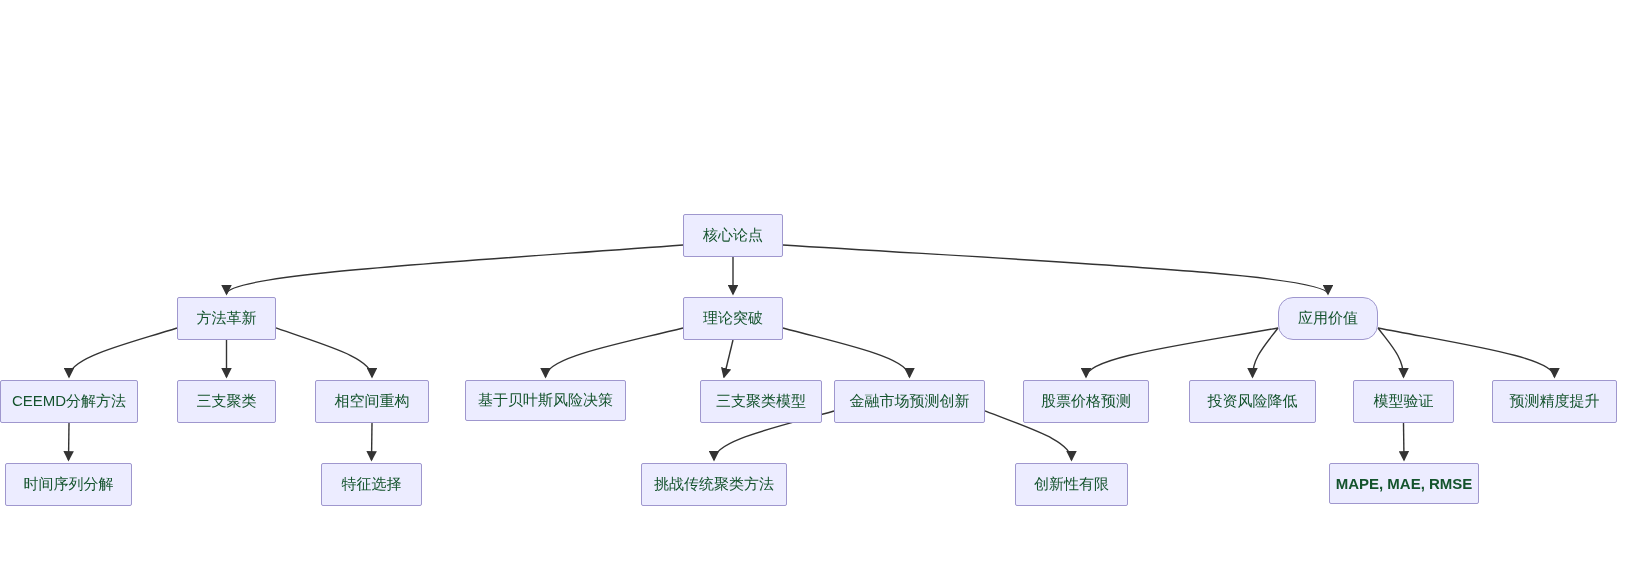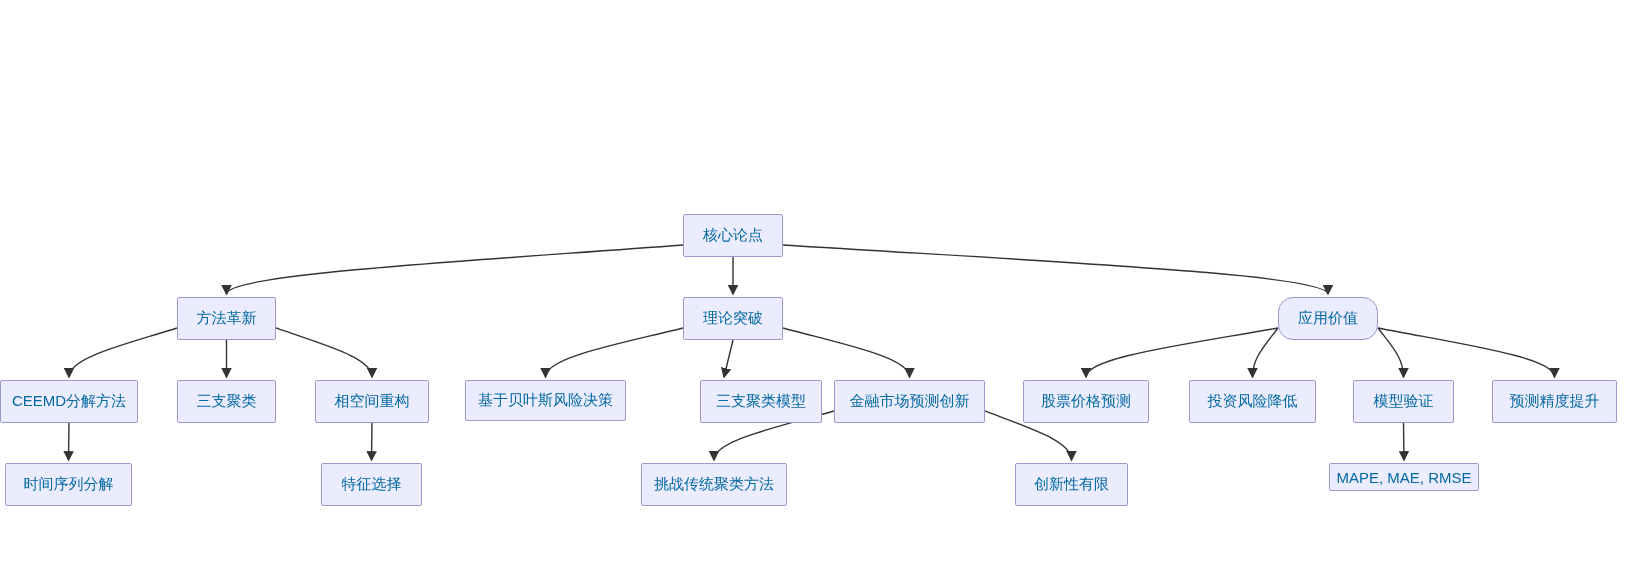--- a/index.html
+++ b/index.html
@@ -24,21 +24,21 @@
   }
   .node {
     position: absolute;
     box-sizing: border-box;
     display: flex;
     align-items: center;
     justify-content: center;
     background: #ececff;
     border: 1px solid #9f97ce;
     border-radius: 2px;
-    color: #0369a1;
+    color: #14532d;
     font-size: 15px;
     white-space: nowrap;
     text-align: center;
   }
   .node .label {
     padding: 0 4px;
   }
   .edge {
     fill: none;
     stroke: #333333;
@@ -124,17 +124,17 @@
       </div>
       <div class="node" style="left: 321px; top: 463px; width: 101px; height: 43px;">
         <span class="label">特征选择</span>
       </div>
       <div class="node" style="left: 641px; top: 463px; width: 146px; height: 43px;">
         <span class="label">挑战传统聚类方法</span>
       </div>
       <div class="node" style="left: 1015px; top: 463px; width: 113px; height: 43px;">
         <span class="label">创新性有限</span>
       </div>
-      <div class="node" style="left: 1329px; top: 463px; width: 150px; height: 28px;">
+      <div class="node" style="left: 1329px; top: 463px; width: 150px; height: 41px; font-weight: bold;">
         <span class="label">MAPE, MAE, RMSE</span>
       </div>
     </div>
 </div>
 
 </body></html>

